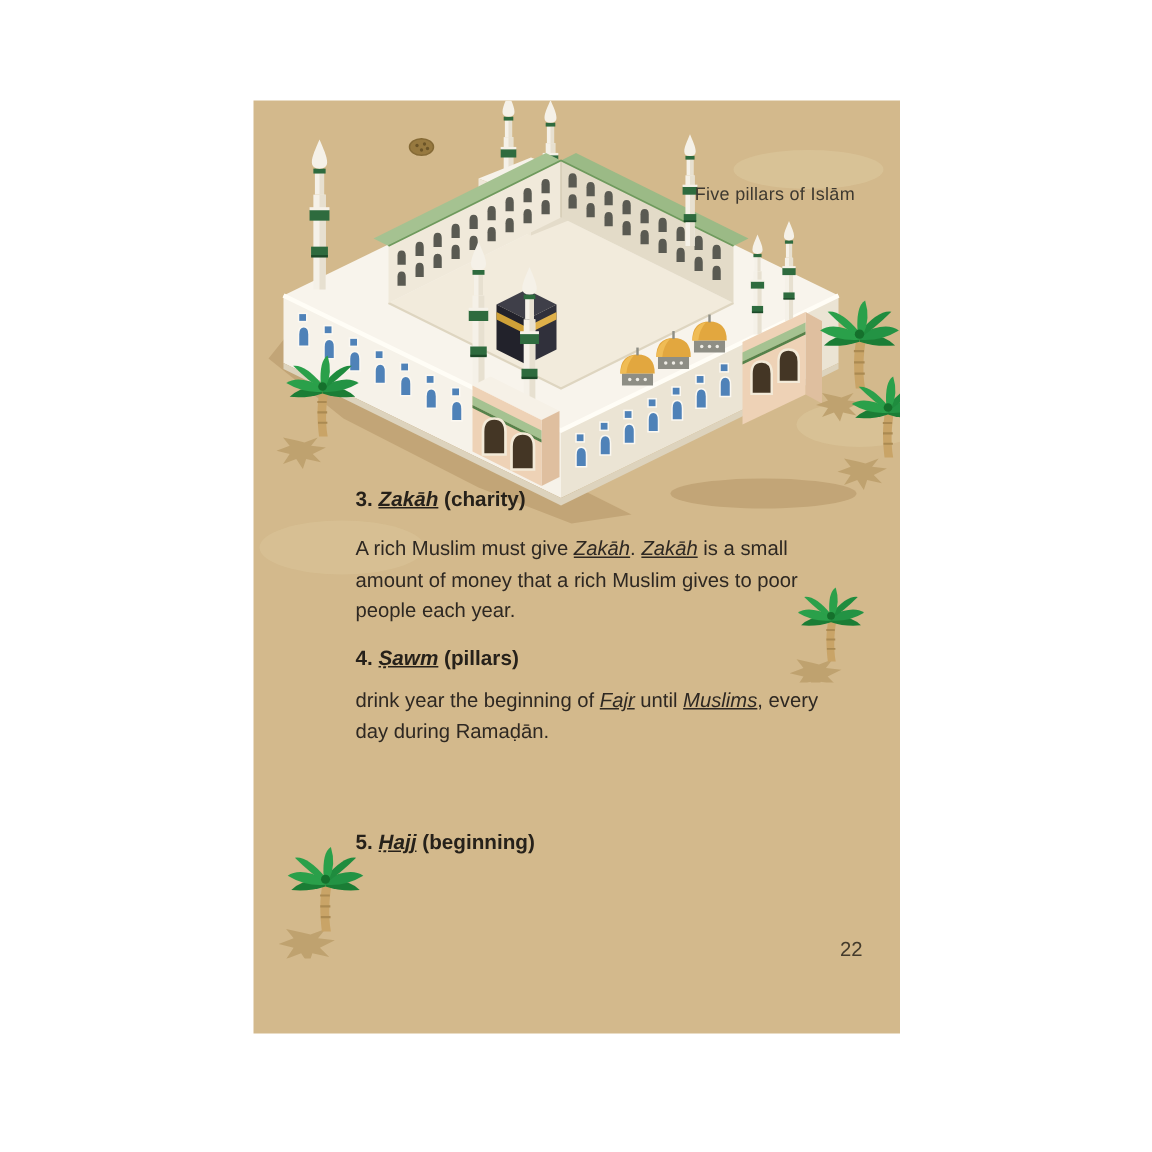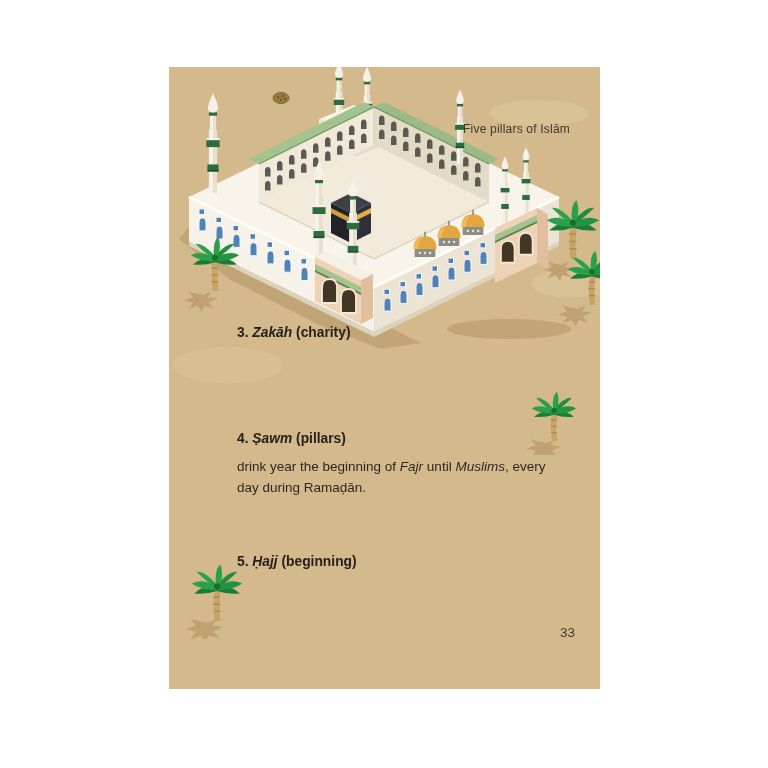--- a/index.html
+++ b/index.html
@@ -19,21 +19,21 @@
   }
   .sec-h{
     position:absolute;left:68px;width:340px;
     font-size:13.8px;font-weight:bold;color:#26211a;
   }
   .sec-p{
     position:absolute;left:68px;width:345px;
     font-size:13.5px;color:#2e2822;
   }
   .ln{line-height:20.5px;white-space:nowrap;}
-  .it{font-style:italic;}
+  .it{font-style:italic;text-decoration:underline;}
   .page-number{
     position:absolute;top:558px;right:25px;
     font-size:13.5px;color:#443b2c;
   }
   .blob{
     position:absolute;background:#dcc89c;border-radius:50%;opacity:.45;
   }
   .palm-spot{position:absolute;}
   svg{display:block;}
 </style>
@@ -257,33 +257,38 @@
       <use href="#splat" transform="translate(408,242) scale(1.1)"></use>
       <use href="#palm" transform="translate(423,238) scale(1.15)"></use>
     </g>
   </svg>
 
   <div class="blob" style="left:4px;top:280px;width:110px;height:36px;"></div>
 
   <div class="header-label">Five pillars of Islām</div>
 
   <div class="sec-h" style="top:258px"><span>3. </span><span class="it">Zakāh</span><span> (charity)</span></div>
+  <div class="sec-p" style="top:289px">
+    <div class="ln"><span>A rich Muslim must give </span><span class="it">Zakāh</span><span>. </span><span class="it">Zakāh</span><span> is a small</span></div>
+    <div class="ln"><span>amount of money that a rich Muslim gives to poor</span></div>
+    <div class="ln"><span>people each year.</span></div>
+  </div>
 
   <div class="sec-h" style="top:364px"><span>4. </span><span class="it">Ṣawm</span><span> (pillars)</span></div>
   <div class="sec-p" style="top:390px">
     <div class="ln"><span>drink year the beginning of </span><span class="it">Fajr</span><span> until </span><span class="it">Muslims</span><span>, every</span></div>
     <div class="ln"><span>day during Ramaḍān.</span></div>
   </div>
 
   <div class="sec-h" style="top:487px"><span>5. </span><span class="it">Ḥajj</span><span> (beginning)</span></div>
 
   <svg class="palm-spot" style="left:349px;top:318px" width="72" height="70" viewBox="0 0 72 70">
     <use href="#splat" transform="translate(28,58) scale(1.15)"></use>
     <use href="#palm" transform="translate(36,56) scale(1.05)"></use>
   </svg>
   <svg class="palm-spot" style="left:14px;top:492px" width="84" height="80" viewBox="0 0 84 80">
     <use href="#splat" transform="translate(24,64) scale(1.25)"></use>
     <use href="#palm" transform="translate(34,62) scale(1.2)"></use>
   </svg>
 
-  <div class="page-number">33</div>
+  <div class="page-number">22</div>
 
 </div>
 
 </body></html>

